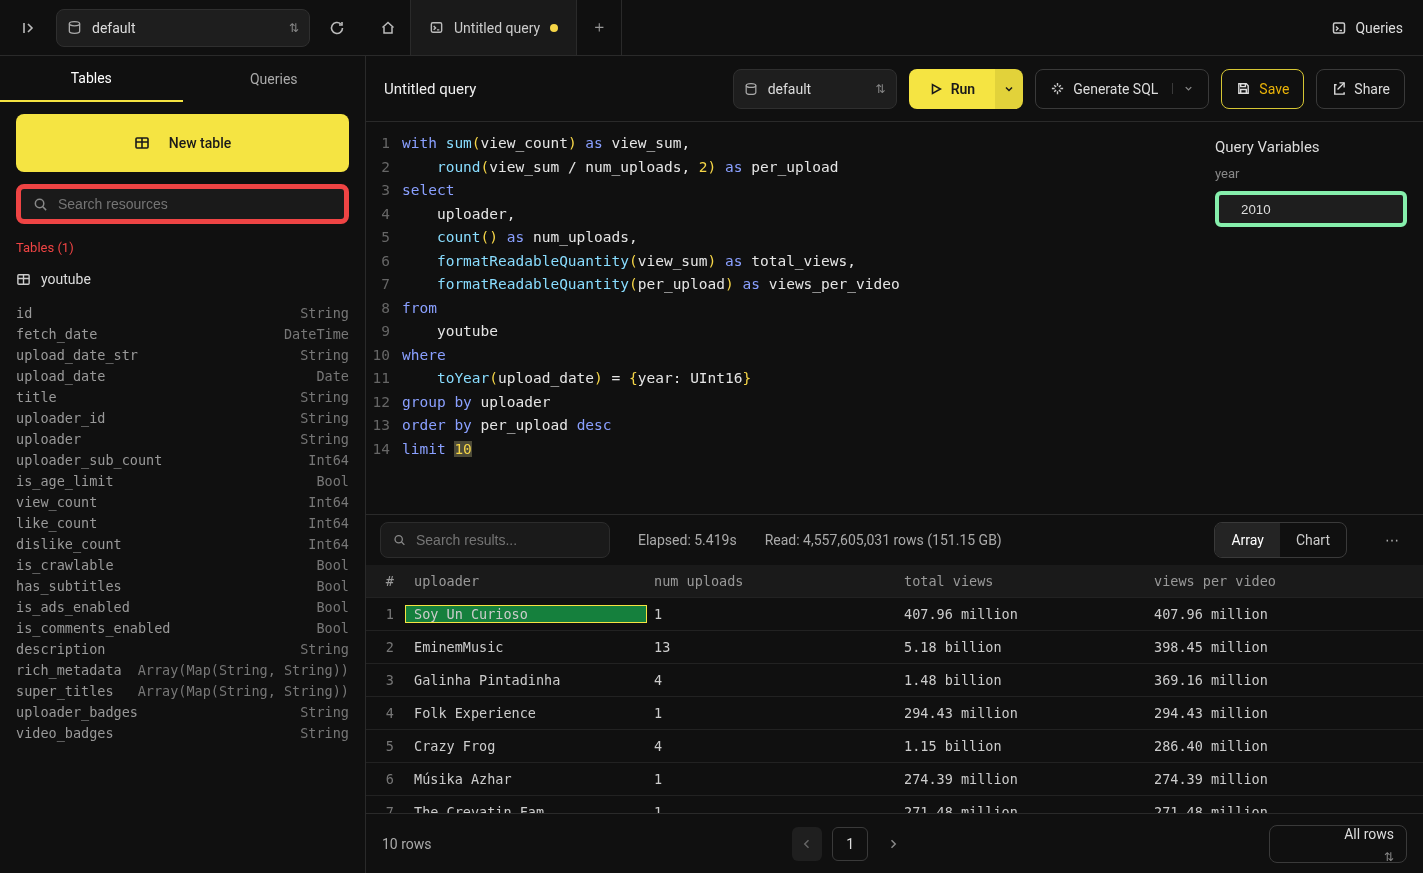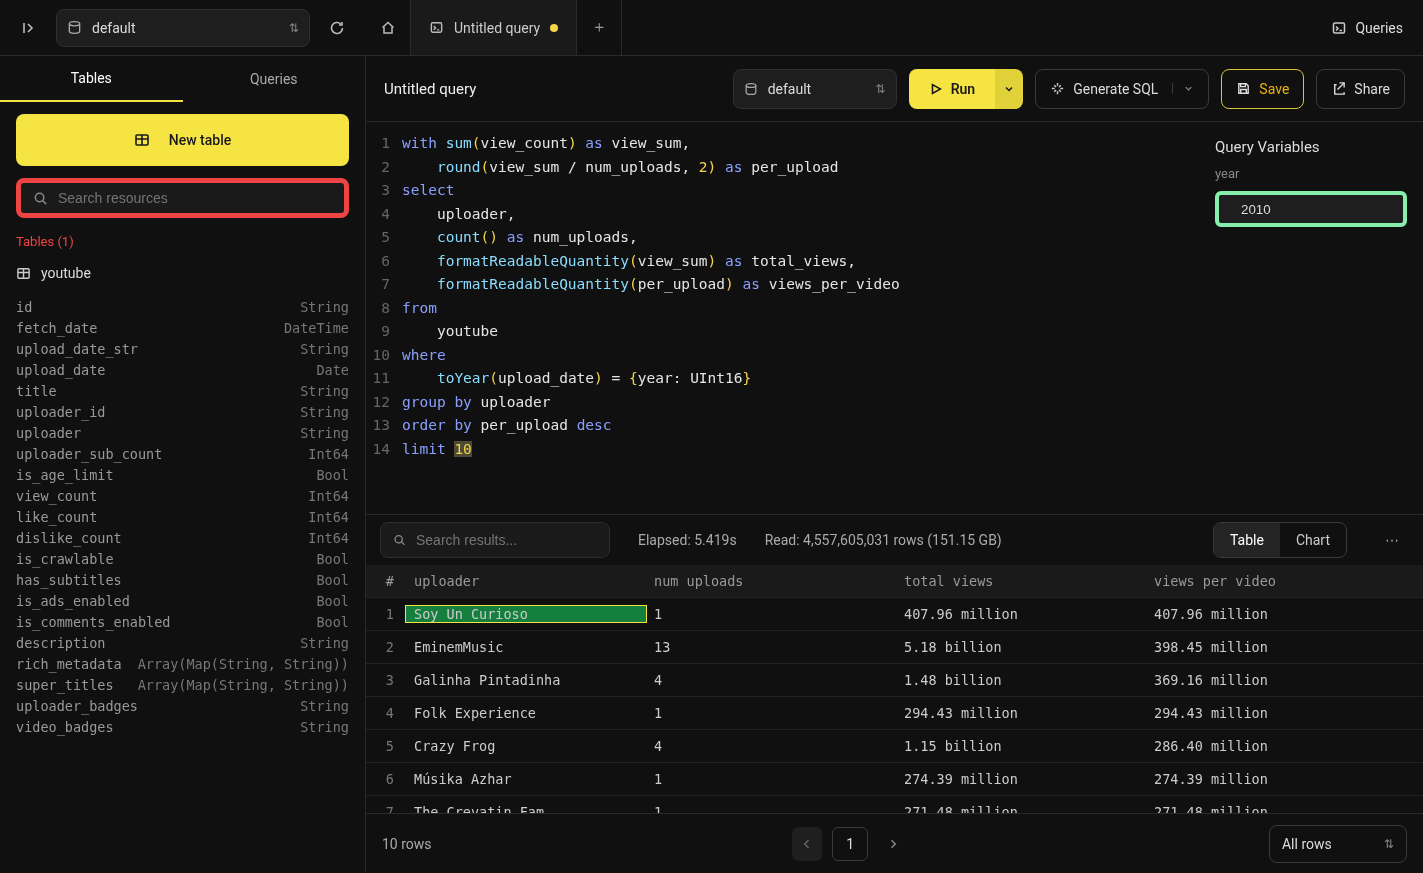--- a/index.html
+++ b/index.html
@@ -98,21 +98,21 @@
   border-bottom: 2px solid #f5e442;
 }
 .side-body {
   padding: 12px 16px 0 16px;
   display: flex;
   flex-direction: column;
   gap: 12px;
   overflow-y: auto;
 }
 .new-table-btn {
-  height: 52px;
+  height: 58px;
   background: #f5e442;
   color: #1a1a1a;
   border-radius: 8px;
   display: flex;
   align-items: center;
   justify-content: center;
   gap: 19px;
   font-weight: 500;
   cursor: pointer;
 }
@@ -387,24 +387,25 @@
   align-items: center;
   justify-content: center;
   color: #ddd;
 }
 .rows-sel {
   width: 138px;
   height: 38px;
   border: 1px solid #3a3a3a;
   border-radius: 8px;
   display: flex;
-  align-items: center;
+  align-items: flex-end;
   padding: 0 12px;
   color: #ddd;
   gap: 8px;
+  flex-direction: column;
 }
 .rows-sel .chev { margin-left: auto; color: #888; font-size: 12px;}
 
 svg { display: block; }
 </style>
 </head>
 <body>
 
 <div class="topbar">
   <div class="topbar-left">
@@ -713,21 +714,21 @@
           <svg width="14" height="14" viewBox="0 0 16 16" fill="none" stroke="#888" stroke-width="1.6">
               <circle cx="7" cy="7" r="4.5"></circle>
               <path d="M10.5 10.5 14 14"></path>
             </svg>
           <input placeholder="Search results..." style="">
         </div>
         <span>Elapsed: 5.419s</span>
         <span>Read: 4,557,605,031 rows (151.15 GB)</span>
         <div class="view-toggle">
           <div class="active">
-              <span>Table</span>
+              <span>Array</span>
             </div>
           <div>
               <span>Chart</span>
             </div>
         </div>
         <div class="more-btn">
           <span>⋯</span>
         </div>
       </div>
 

